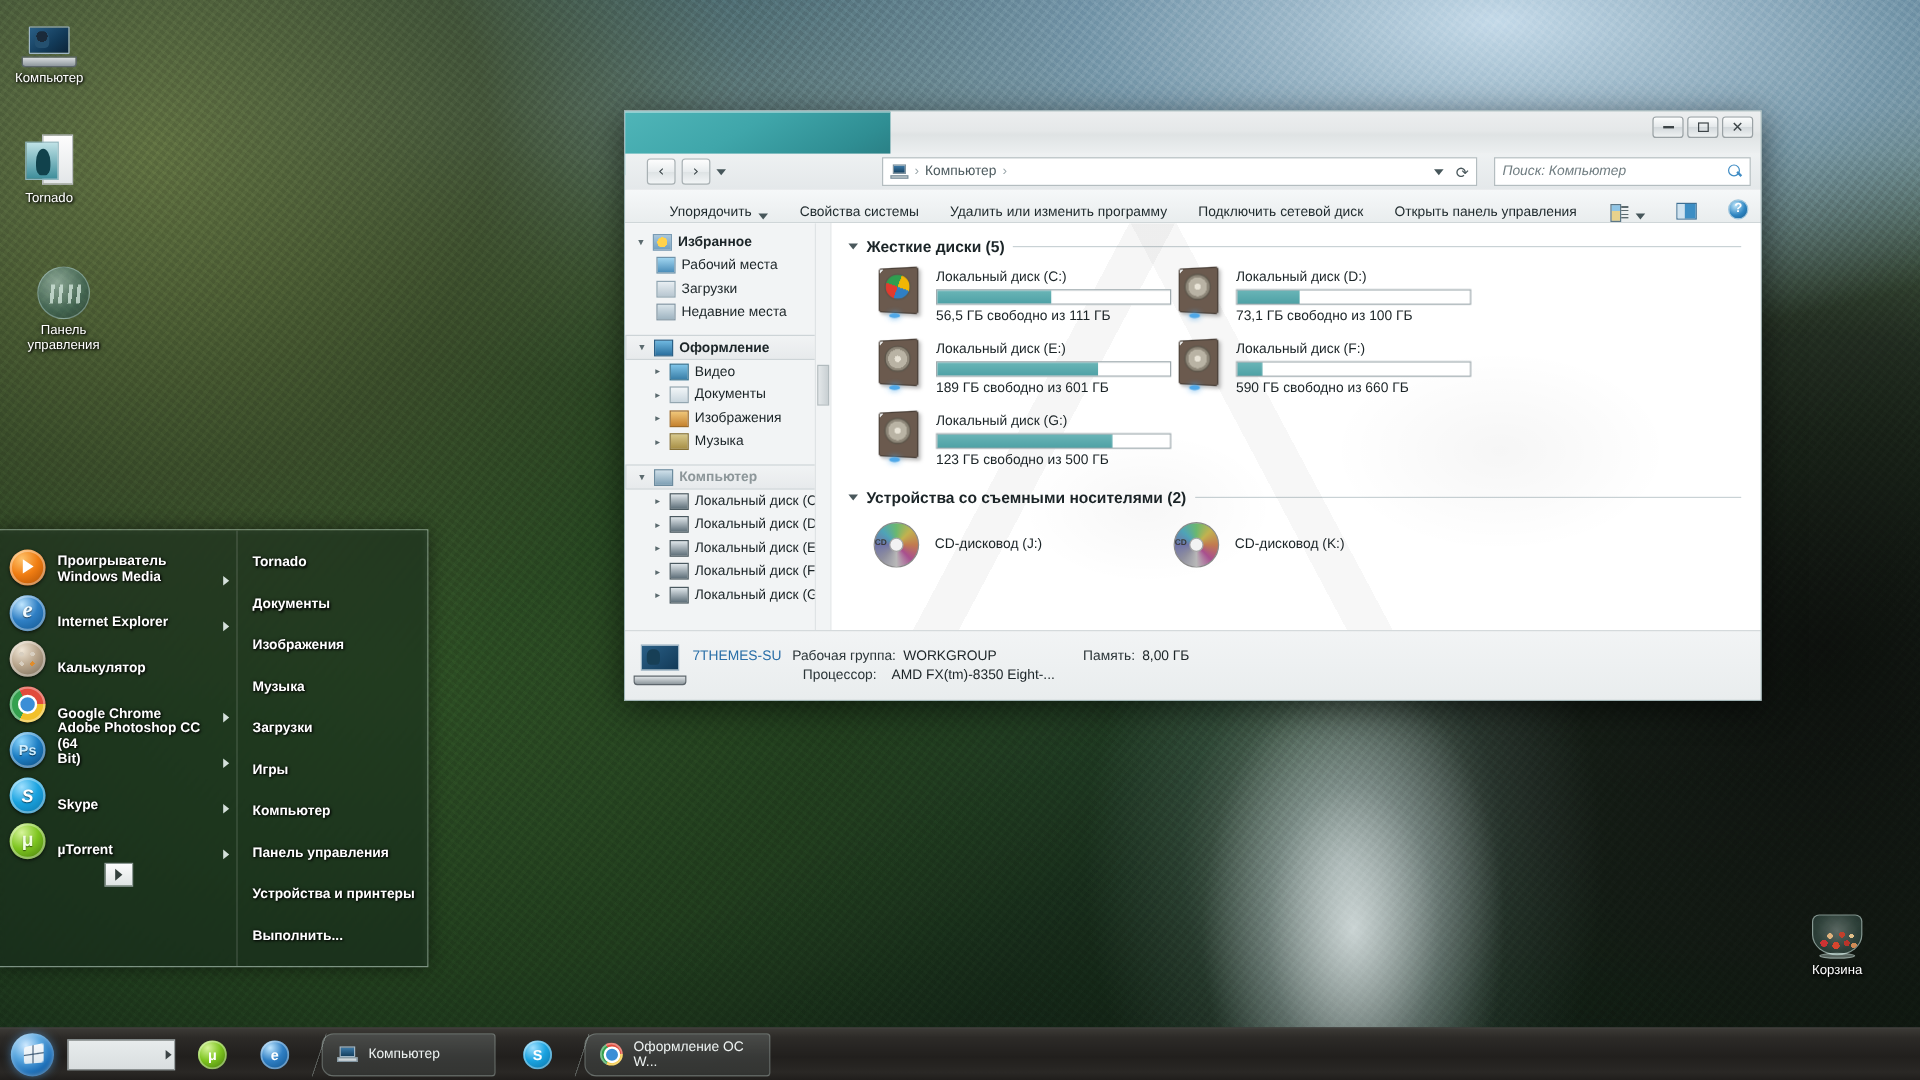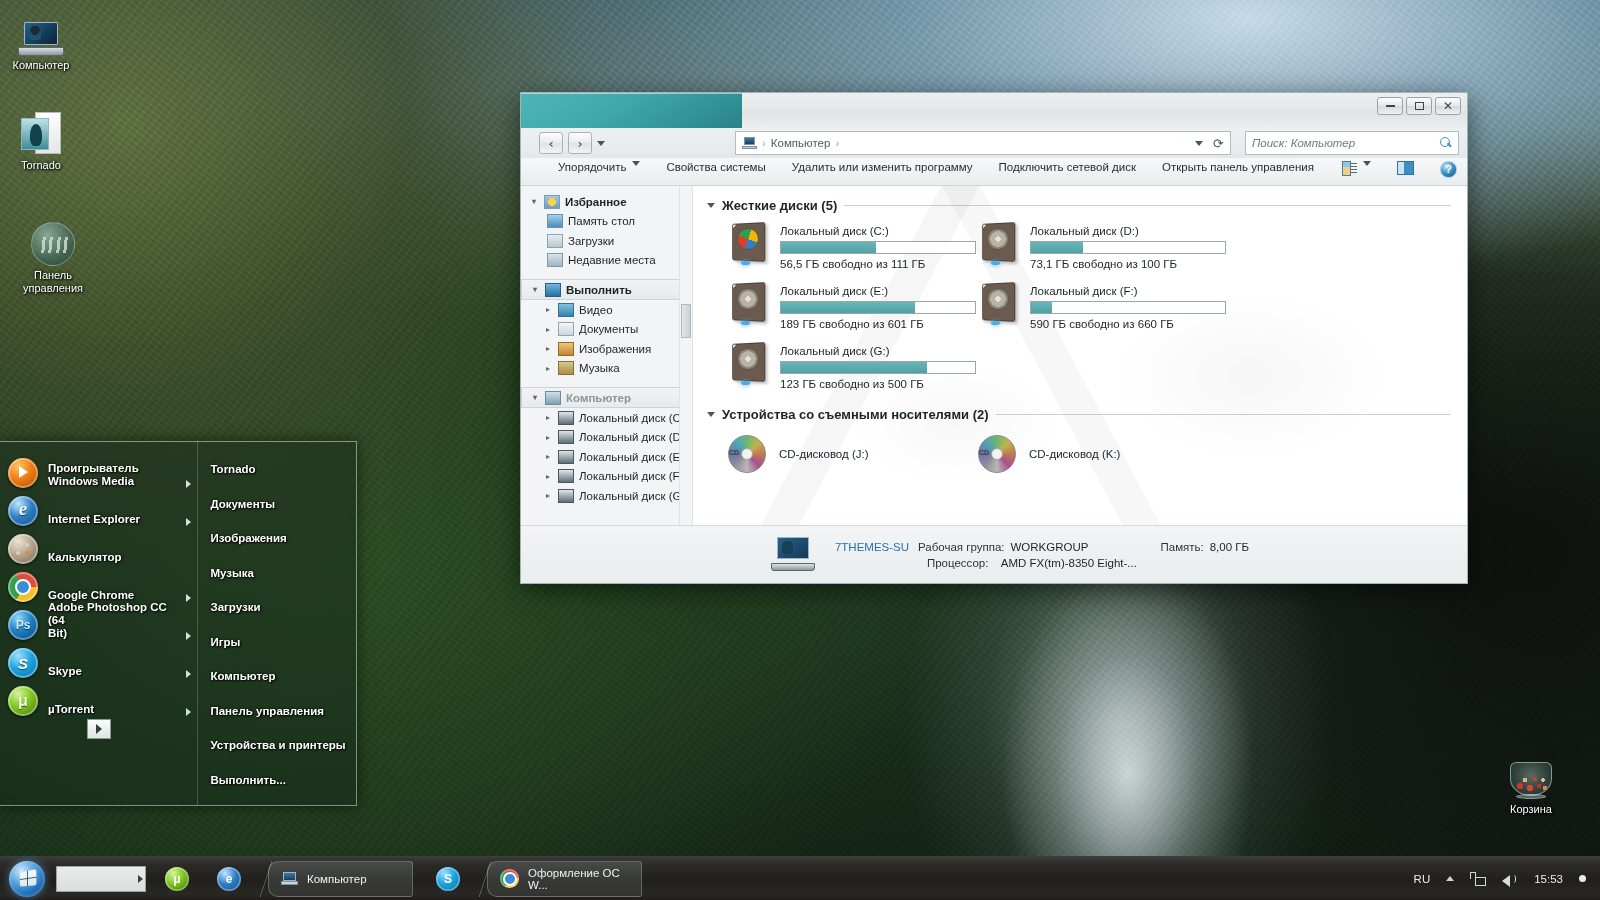--- a/index.html
+++ b/index.html
@@ -280,21 +280,21 @@
   .mag { width:12px;height:12px;position:relative; }
   .mag:before{content:"";position:absolute;left:0;top:0;width:8px;height:8px;border:1.6px solid #3f8cc4;border-radius:50%;}
   .mag:after{content:"";position:absolute;left:7px;top:7px;width:5px;height:1.6px;background:#3f8cc4;transform:rotate(45deg);}
 
   #exp-toolbar {
     height:28px; display:flex; align-items:center; gap:0;
     background: linear-gradient(#f6f8f9,#e9edee);
     border-bottom:1px solid #cfd6d8;
     font-size:11.5px; color:#1f2a2d; padding-left:24px;
   }
-  #exp-toolbar .tb { padding:0 13px; height:22px; display:flex; align-items:flex-start; gap:6px; }
+  #exp-toolbar .tb { padding:0 13px; height:22px; display:flex; align-items:flex-end; gap:6px; }
   #exp-toolbar .spacer{ flex:1; }
   .view-ic { width:15px;height:13px;position:relative; }
   .view-ic:before{content:"";position:absolute;left:0;top:0;width:7px;height:13px;
     background: linear-gradient(#8fc5e6 0 5px,#e8d28c 5px 13px); border:1px solid #5c7786;}
   .view-ic:after{content:"";position:absolute;left:9px;top:1px;width:6px;height:11px;
     background: linear-gradient(transparent 0 1px,#5c6a6e 1px 2px,transparent 2px 4px,#5c6a6e 4px 5px,transparent 5px 7px,#5c6a6e 7px 8px,transparent 8px 10px,#5c6a6e 10px 11px);}
   .pane-ic { width:17px;height:14px;border:1.5px solid #3d6f93; display:flex;}
   .pane-ic .l{width:6px;background:#cfe3f0;}
   .pane-ic .r{flex:1;background:#3d8ec4;}
   .help-ic { width:17px;height:17px;border-radius:50%;
@@ -385,23 +385,22 @@
   }
   .cd-ico .hole{position:absolute;left:16px;top:16px;width:12px;height:12px;border-radius:50%;background:#f2f2f2;border:1px solid #a5a5a5;}
   .cd-ico .cdtxt{position:absolute;left:4px;top:17px;font-size:7px;font-weight:bold;color:#3a3a3a;}
 
   .dev-tile { width:250px; height:48px; display:flex; gap:8px; align-items:center; }
   .dev-tile .label{font-size:11.5px;color:#1b2427;}
 
   #exp-status {
     height:58px; border-top:1px solid #d5dadc;
     background: linear-gradient(#f2f4f5,#e9edee);
-    display:flex; align-items:center; padding-left:32px; gap:20px;
+    display:flex; align-items:center; padding-left:7px; gap:5px;
     position:relative;
-    justify-content:center;
   }
   #exp-status .pcimg { width:44px;height:36px;position:relative;flex:0 0 44px;}
   #exp-status .pcimg .s{position:absolute;left:6px;top:0;width:32px;height:22px;background:linear-gradient(140deg,#2a5f86,#123a58);border:1px solid #9fb6c6;}
   #exp-status .pcimg .s:after{content:"";position:absolute;left:4px;top:3px;width:11px;height:13px;background:#173f56;border-radius:40% 40% 30% 30%;}
   #exp-status .pcimg .b{position:absolute;left:0;bottom:2px;width:44px;height:8px;background:linear-gradient(#dde2e5,#8e989d);border:1px solid #5d666c;border-radius:0 0 3px 3px;}
   #exp-status .rows { font-size:11.5px; color:#1b2427; }
   #exp-status .r1 { display:flex; gap:0; align-items:center; }
   #exp-status .r2 { margin-top:4px; padding-left:92px; }
   .st-link { color:#2a6fa8; }
   .st-lbl { color:#2b3538; }
@@ -608,37 +607,37 @@
   <div id="exp-body">
 
     <div id="navpane">
       <div class="nv hdr">
         <span class="tw">▾</span>
         <span class="ico ic-star"></span>
         <span>Избранное</span>
       </div>
       <div class="nv child">
         <span class="ico ic-desk"></span>
-        <span>Память стол</span>
+        <span>Рабочий места</span>
       </div>
       <div class="nv child">
         <span class="ico ic-dl"></span>
         <span>Загрузки</span>
       </div>
       <div class="nv child">
         <span class="ico ic-recent"></span>
         <span>Недавние места</span>
       </div>
 
       <div style="height:9px"></div>
 
       <div class="nv hdr sel">
         <span class="tw">▾</span>
         <span class="ico ic-lib"></span>
-        <span>Выполнить</span>
+        <span>Оформление</span>
       </div>
       <div class="nv child2">
         <span class="tw">▸</span>
         <span class="ico ic-vid"></span>
         <span>Видео</span>
       </div>
       <div class="nv child2">
         <span class="tw">▸</span>
         <span class="ico ic-doc"></span>
         <span>Документы</span>
@@ -937,35 +936,13 @@
 
   <div class="tb-icon" style="margin-left:18px;">
     <span class="tb-small s-skype">S</span>
   </div>
 
   <div class="taskbtn" style="margin-left:22px; width:155px;">
     <span class="tb-small s-chrome" style="width:19px;height:19px;flex:0 0 19px;"></span>
     <span>Оформление ОС W...</span>
   </div>
 
-  <div id="tray">
-    <div class="cell">RU</div>
-    <div class="cell">
-        <span class="tray-up"></span>
-      </div>
-    <div class="cell">
-      <span class="tray-net">
-          <span class="plug"></span>
-          <span class="mon"></span>
-        </span>
-    </div>
-    <div class="cell">
-      <span class="tray-spk">
-          <span class="cone"></span>
-          <span class="w1"></span>
-        </span>
-    </div>
-    <div class="cell">15:53</div>
-    <div class="cell">
-        <span class="dot"></span>
-      </div>
-  </div>
 </div>
 
 </body></html>

